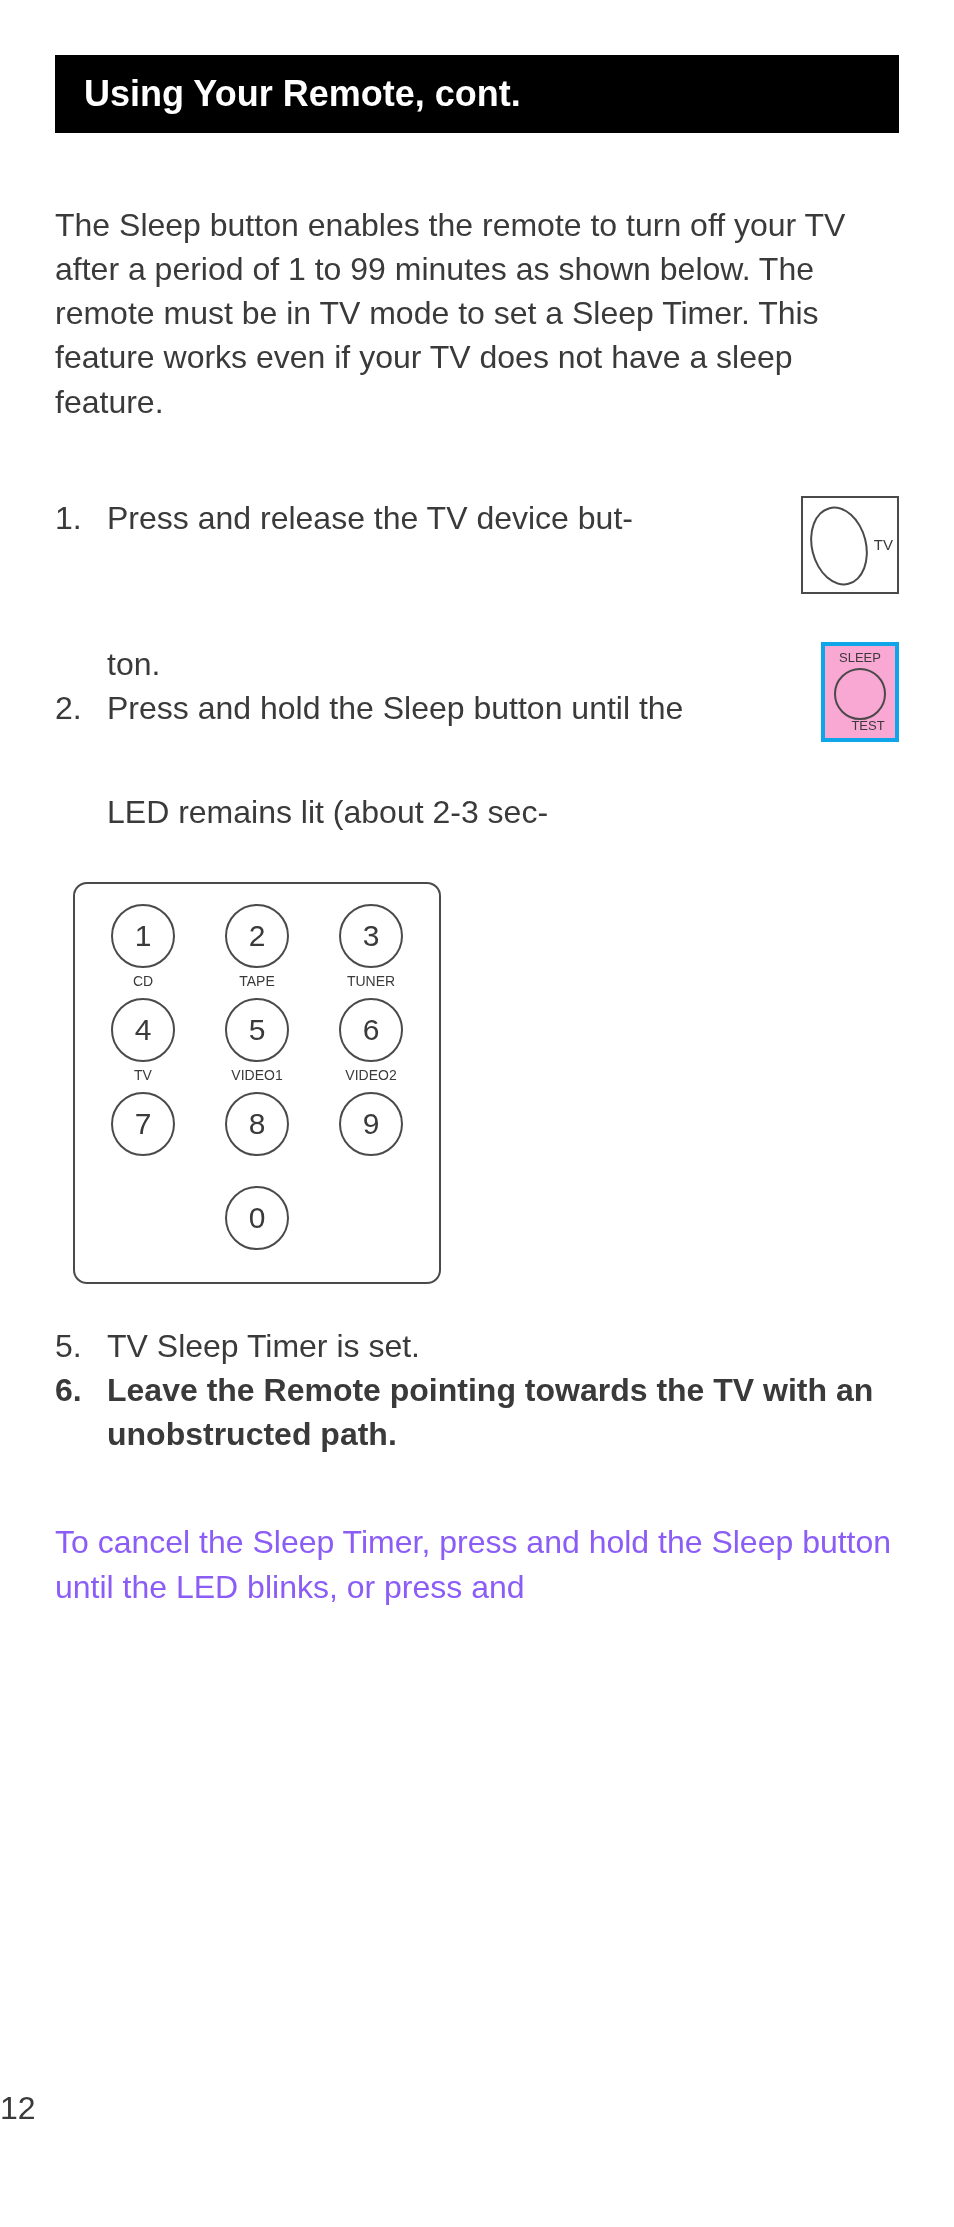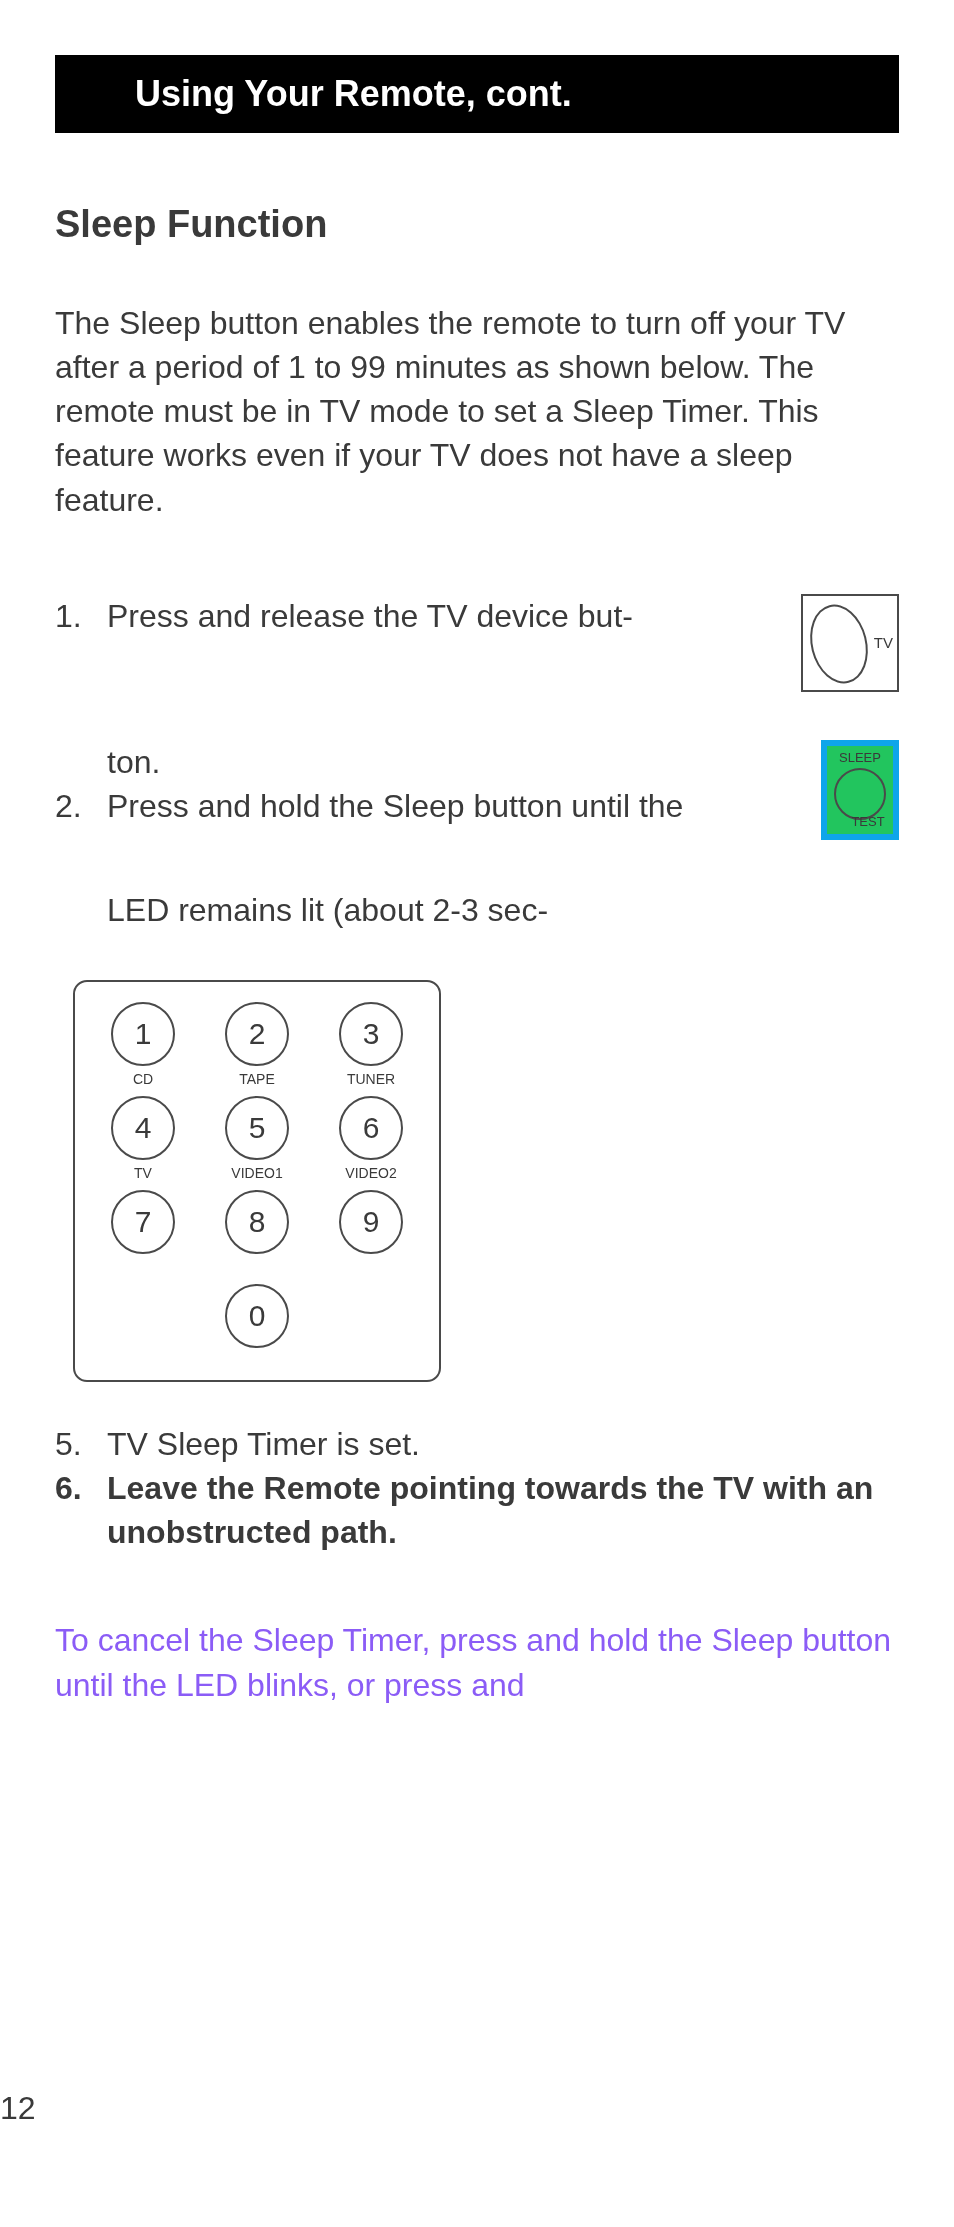--- a/index.html
+++ b/index.html
@@ -12,21 +12,21 @@
     color: #3a3a3a;
   }
   .page {
     padding: 55px 55px 0 55px;
   }
   .header-bar {
     background: #000;
     color: #fff;
     font-weight: bold;
     font-size: 36px;
-    padding: 18px 0 18px 80px;
+    padding: 18px 0 18px 29px;
     margin-bottom: 70px;
   }
   .section-title {
     font-size: 38px;
     font-weight: bold;
     margin-bottom: 55px;
     color: #3a3a3a;
   }
   .intro {
     font-size: 32px;
@@ -103,23 +103,23 @@
     right: 4px; top: 50%;
     transform: translateY(-50%);
     font-size: 15px;
     font-family: Arial, sans-serif;
     color: #3a3a3a;
   }
 
   
   .sleep-btn {
     width: 78px; height: 100px;
-    border: 6px solid #0ea5e9;
-    position: relative;
-    background: #22c55e;
+    border: 4px solid #0ea5e9;
+    position: relative;
+    background: #f9a8d4;
     text-align: center;
   }
   .sleep-btn .top-lbl {
     position: absolute;
     top: 3px; left: 0; right: 0;
     font-size: 13px;
     color: #3a3a3a;
   }
   .sleep-btn .bot-lbl {
     position: absolute;
@@ -180,21 +180,20 @@
   .block { margin-bottom: 48px; }
 
 </style>
 </head>
 <body>
 
 <div class="page">
 
   <div class="header-bar">Using Your Remote, cont.</div>
 
-  <h2 class="section-title">Sleep Function</h2>
 
   <p class="intro">The Sleep button enables the remote to turn off your TV after a period of 1 to 99 minutes as shown below. The remote must be in TV mode to set a Sleep Timer. This feature works even if your TV does not have a sleep feature.</p>
 
   <div class="steps">
 
     <div class="row block">
       <div class="text-col">
         <ol class="custom-list">
           <li>
             <span class="num">1.</span>

